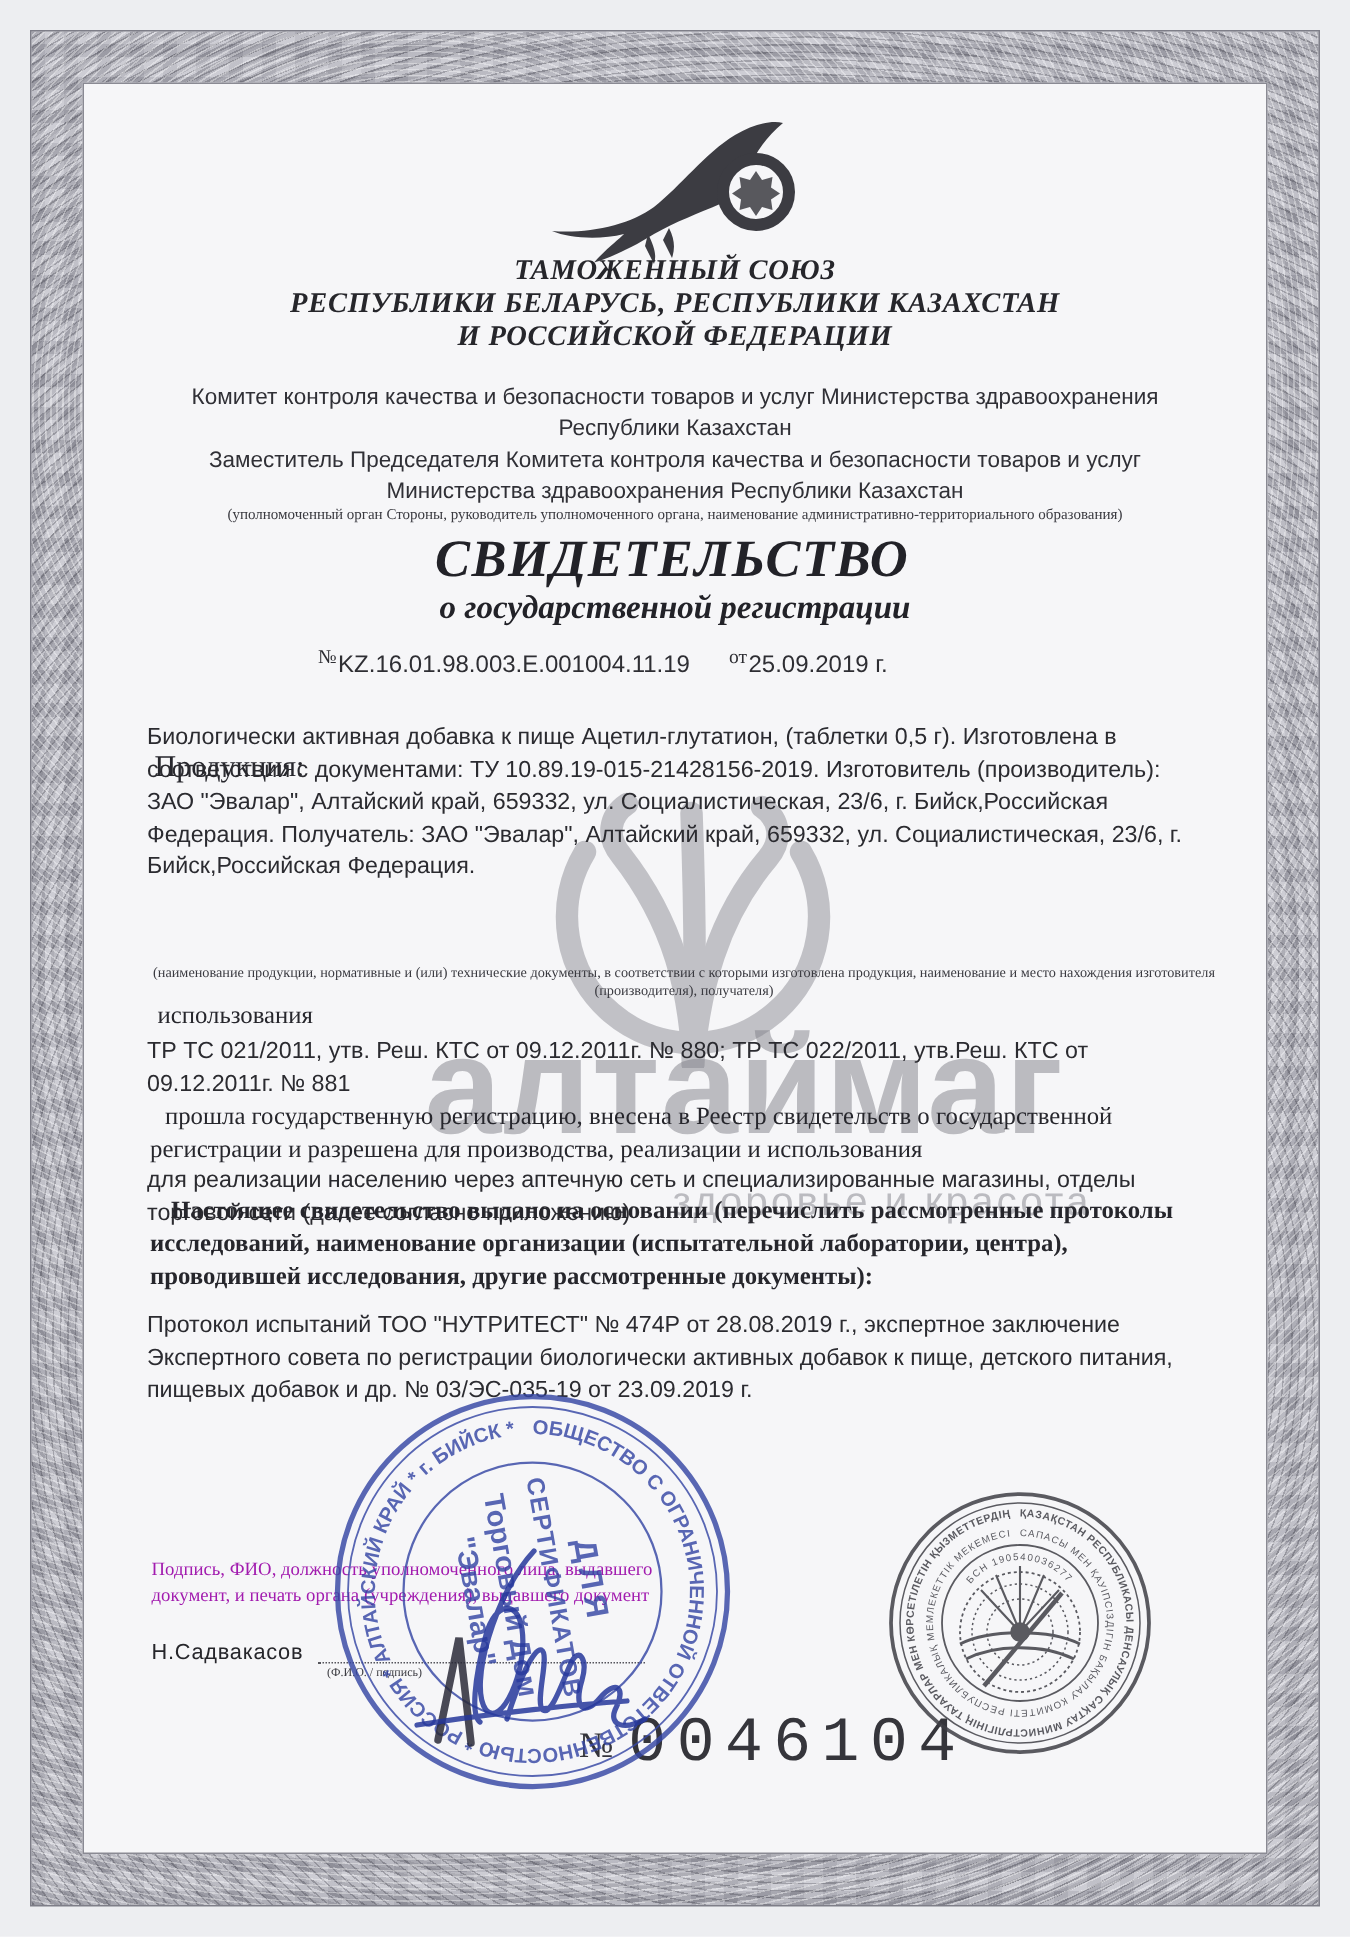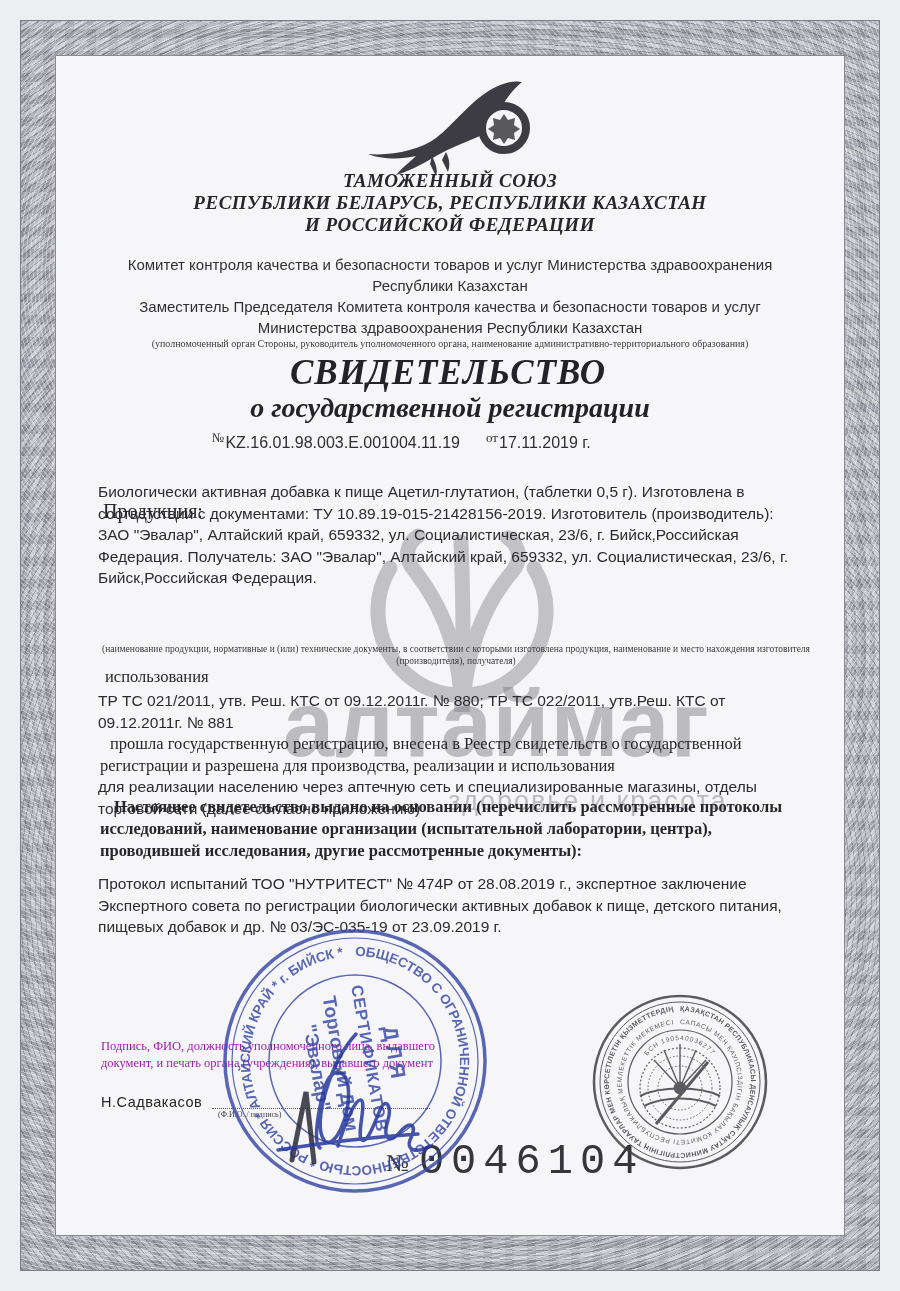--- a/index.html
+++ b/index.html
@@ -49,21 +49,21 @@
   .doc-title{
     left:76px;right:80px;top:353px;
     font-family:"Liberation Serif", serif;
     font-weight:bold;font-style:italic;
     font-size:35px;letter-spacing:1px;color:#222228;text-align:center;
   }
   .doc-subtitle{
     left:80px;right:80px;top:392px;
     font-family:"Liberation Serif", serif;
     font-weight:bold;font-style:italic;
-    font-size:28px;color:#222228;text-align:center;
+    font-size:22px;color:#222228;text-align:center;
   }
   .number-line{left:212px;top:430px;font-size:16px;color:#2e2e33;}
   .number-line .raised{
     font-family:"Liberation Serif", serif;
     font-size:13px;vertical-align:6px;margin-right:1px;
   }
   .number-line .gap{display:inline-block;width:26px;}
   .body-sans{font-size:15.5px;line-height:21.5px;color:#2b2b30;}
   .body-serif{
     font-family:"Liberation Serif", serif;
@@ -120,21 +120,21 @@
     </div>
 
     <div class="abs authority" style="top:254px;">Комитет контроля качества и безопасности товаров и услуг Министерства здравоохранения Республики Казахстан</div>
     <div class="abs authority" style="top:296px;">Заместитель Председателя Комитета контроля качества и безопасности товаров и услуг Министерства здравоохранения Республики Казахстан</div>
     <div class="abs small-note" style="top:338px;">(уполномоченный орган Стороны, руководитель уполномоченного органа, наименование административно-территориального образования)</div>
 
     <div class="abs doc-title">СВИДЕТЕЛЬСТВО</div>
     <div class="abs doc-subtitle">о государственной регистрации</div>
 
     <div class="abs number-line">
-      <span class="raised">№</span><span>KZ.16.01.98.003.E.001004.11.19</span><span class="gap"></span><span class="raised">от</span><span>17.11.2019 г.</span>
+      <span class="raised">№</span><span>KZ.16.01.98.003.E.001004.11.19</span><span class="gap"></span><span class="raised">от</span><span>25.09.2019 г.</span>
     </div>
 
     <svg class="abs" style="left:352px;top:512px;opacity:.5;" width="220" height="200" viewBox="0 0 220 200">
       <g fill="none" stroke="#8e8e96" stroke-width="15" stroke-linecap="round">
         <path d="M38,56 A84,84 0 1 0 182,56"></path>
         <path d="M110,198 C108,150 98,104 62,58 C52,46 54,32 66,24"></path>
         <path d="M110,198 C112,140 111,82 109,30"></path>
         <path d="M110,198 C114,148 126,100 160,60 C170,48 168,34 156,26"></path>
       </g>
     </svg>

